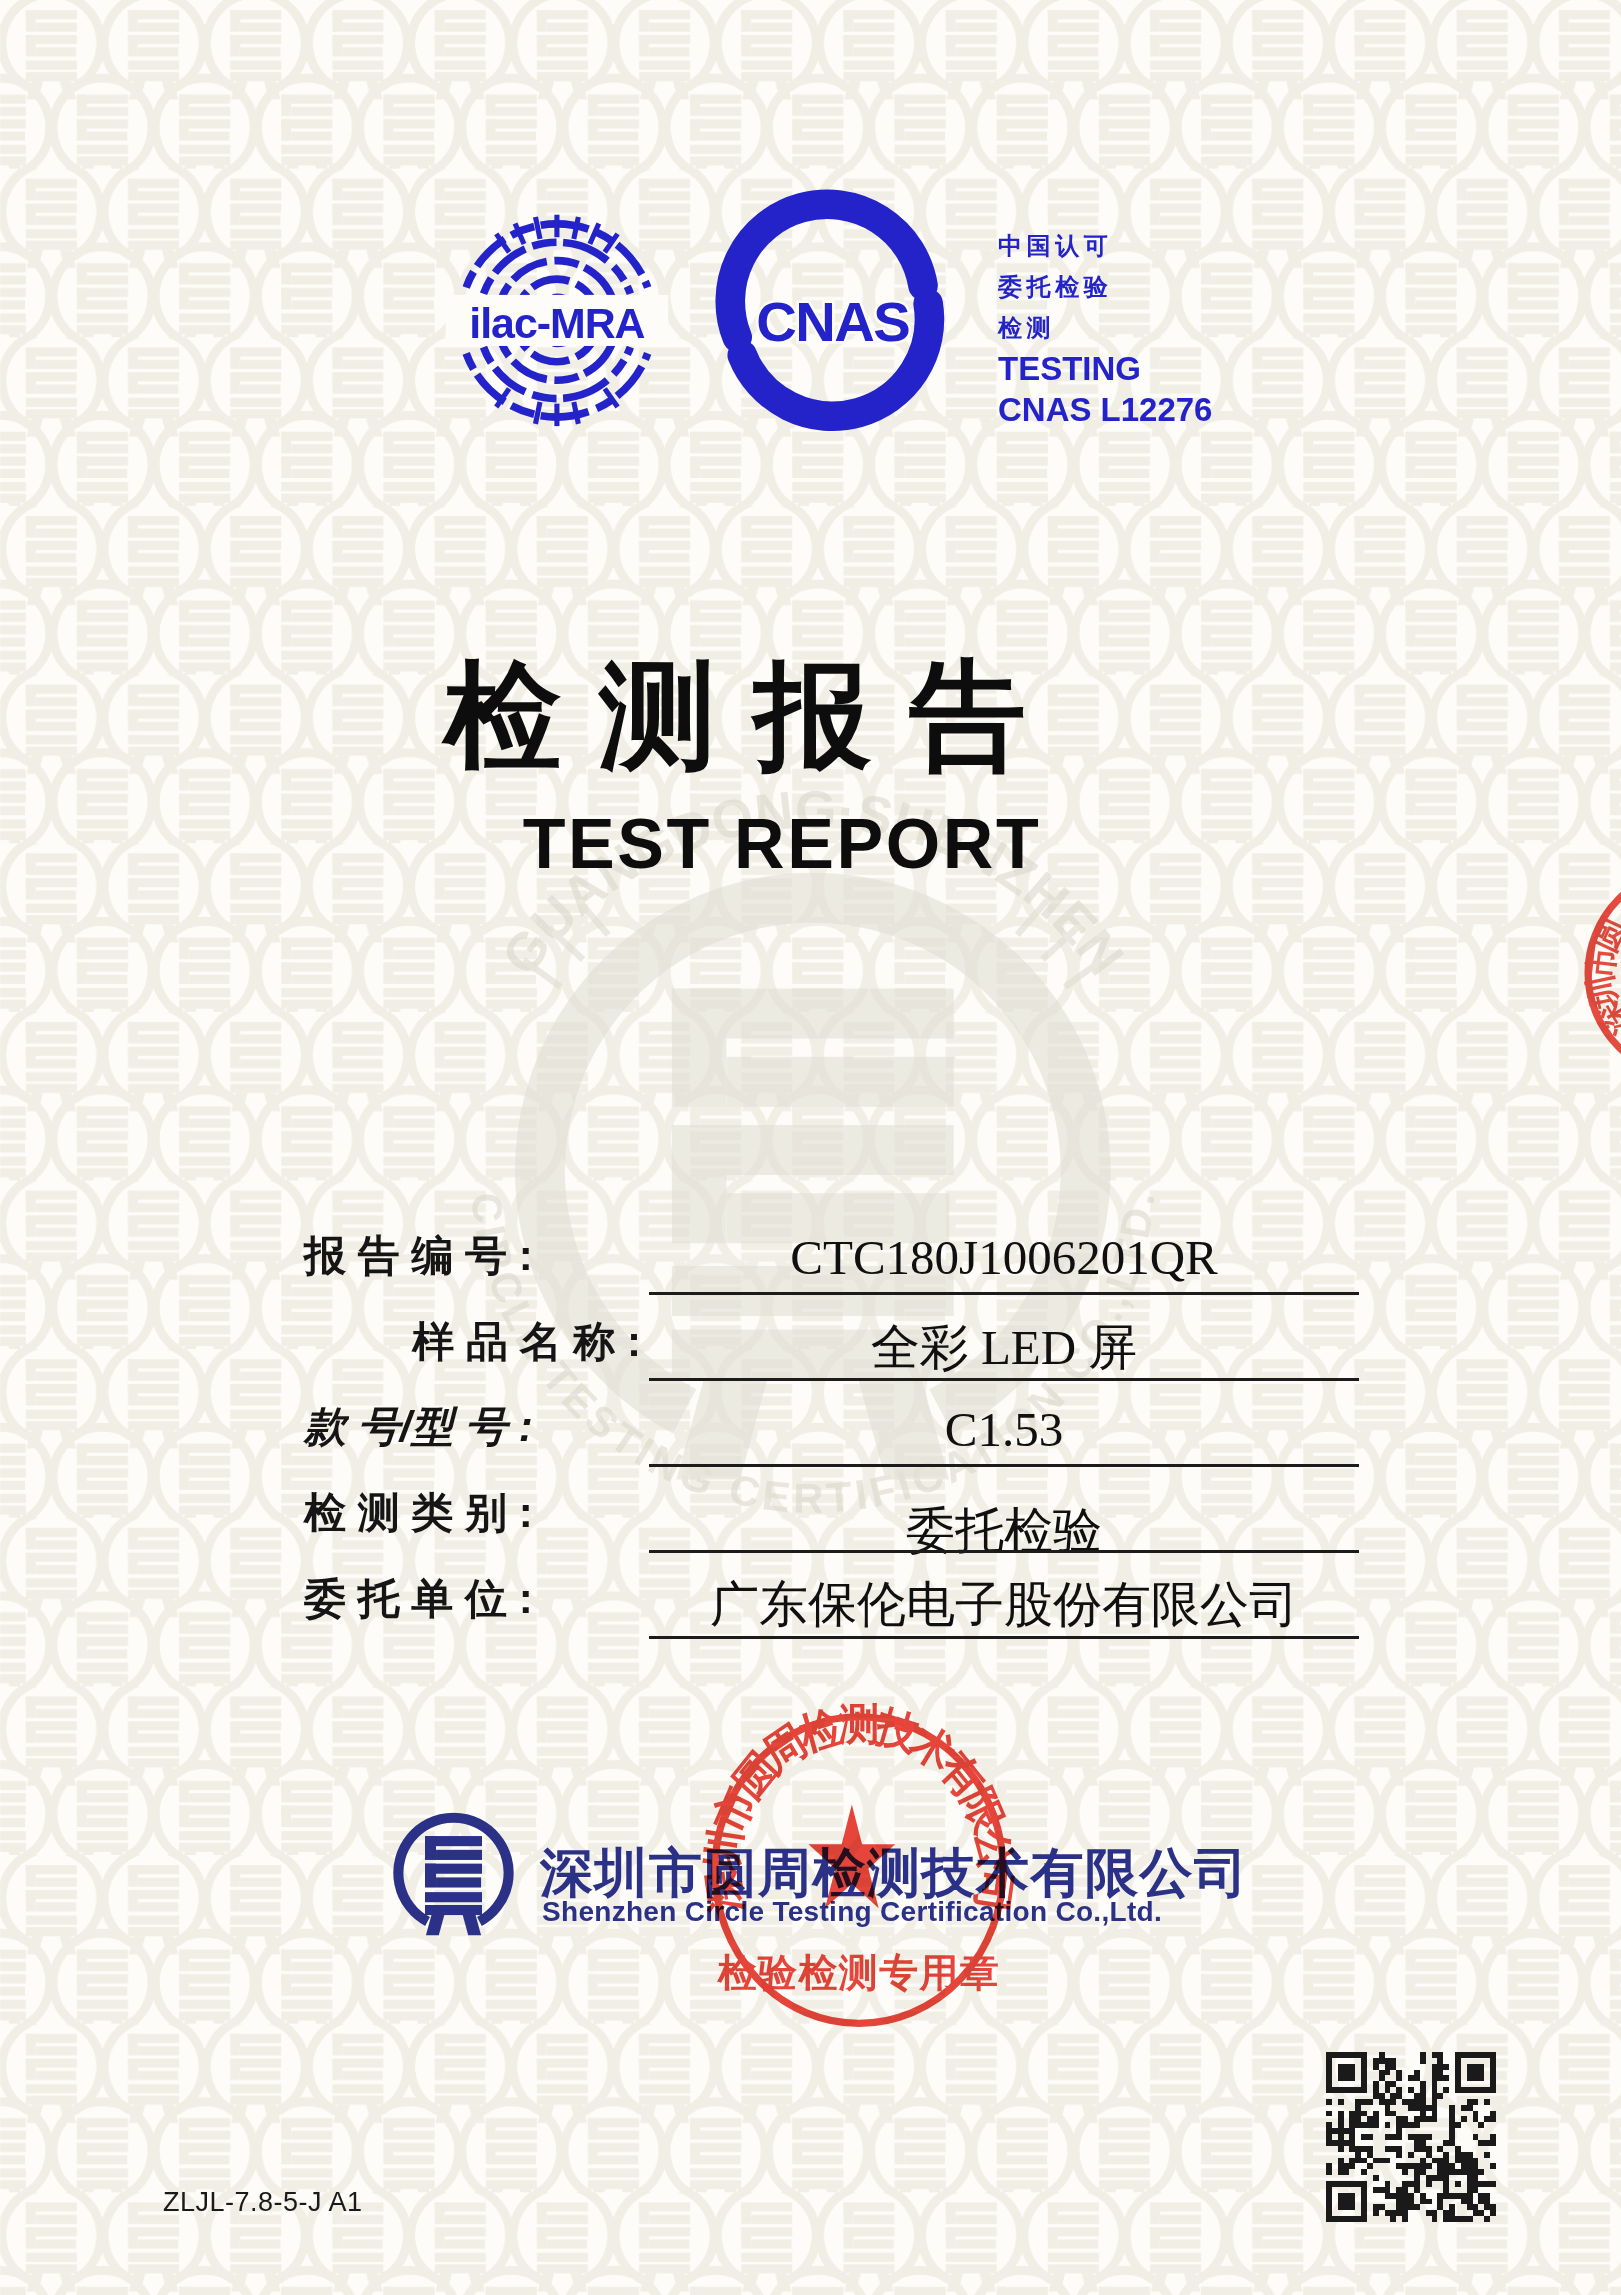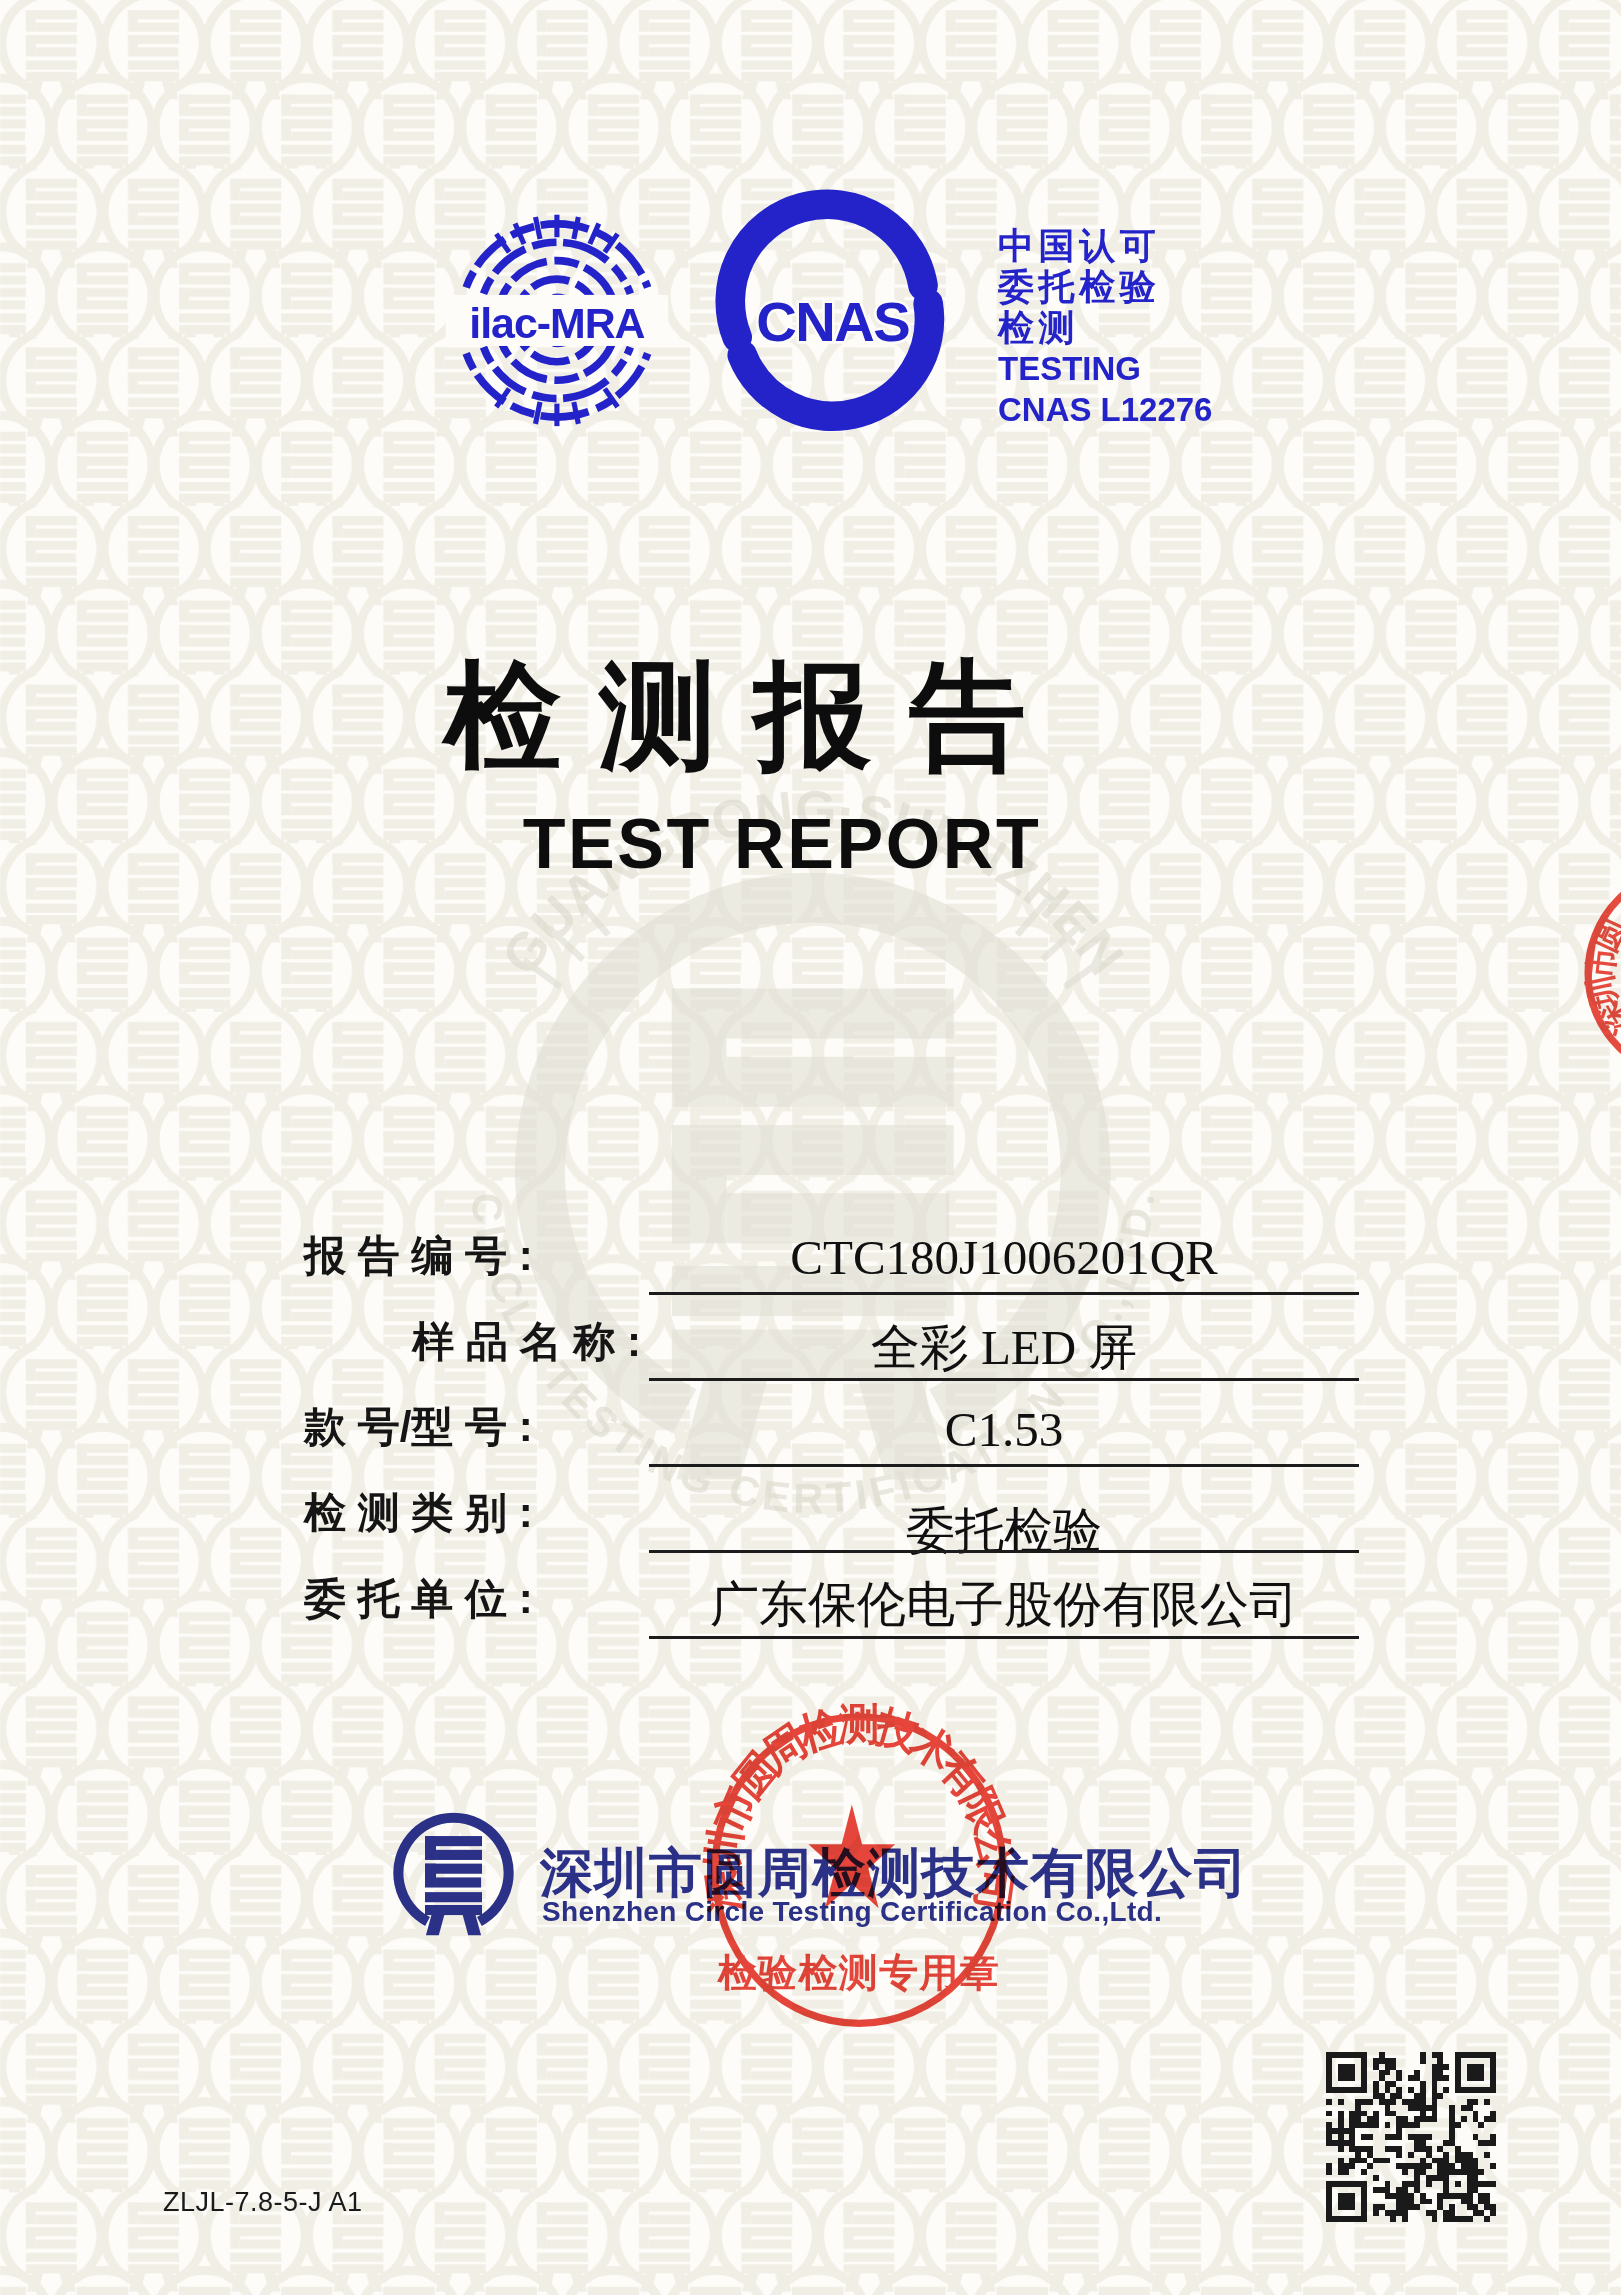--- a/index.html
+++ b/index.html
@@ -6,21 +6,21 @@
   body{
     width:1622px;height:2295px;position:relative;overflow:hidden;
     background:#fdfcf8;
     font-family:"Liberation Sans", sans-serif;
     color:#121212;
   }
   .abs{position:absolute;}
   svg{display:block;overflow:visible;}
   
   #acc-block{left:998px;top:225px;width:215px;}
-  .acc-line{font-weight:bold;color:#2323c9;font-size:36px;line-height:41px;letter-spacing:4.6px;white-space:nowrap;}
+  .acc-line{font-weight:bold;color:#2323c9;font-size:24px;line-height:41px;letter-spacing:4.6px;white-space:nowrap;}
   .acc-line.latin{letter-spacing:0px;font-size:34px;transform-origin:left center;transform:scaleX(.97);}
   
   #title-zh{left:0;top:638px;width:1470px;text-align:center;font-size:117px;font-weight:bold;
     letter-spacing:38px;text-indent:38px;white-space:nowrap;color:#0d0d0d;}
   #title-en{left:0;top:804px;width:1564px;text-align:center;font-size:70px;font-weight:bold;
     letter-spacing:2.6px;color:#0d0d0d;}
   
   .field-label{left:304px;width:337px;font-size:42px;font-weight:bold;white-space:nowrap;color:#151515;}
   .field-value{left:649px;width:710px;text-align:center;
     font-family:"Liberation Serif", serif;font-size:49px;white-space:nowrap;color:#101010;}
@@ -139,21 +139,21 @@
 
 <div>
   <div class="abs field-label" style="top:1228px;">报 告 编 号 :</div>
   <div class="abs field-value" style="top:1229px;">CTC180J1006201QR</div>
   <div class="abs field-rule" style="top:1292px;"></div>
 
   <div class="abs field-label" style="top:1314px;text-align:right;">样 品 名 称 :</div>
   <div class="abs field-value" style="top:1315px;">全彩 LED 屏</div>
   <div class="abs field-rule" style="top:1378px;"></div>
 
-  <div class="abs field-label" style="top:1399px;">款 号/型 号 :</div>
+  <div class="abs field-label" style="top:1399px;font-style:italic;">款 号/型 号 :</div>
   <div class="abs field-value" style="top:1401px;">C1.53</div>
   <div class="abs field-rule" style="top:1464px;"></div>
 
   <div class="abs field-label" style="top:1485px;">检 测 类 别 :</div>
   <div class="abs field-value" style="top:1486px;margin-top:12px;">委托检验</div>
   <div class="abs field-rule" style="top:1550px;"></div>
 
   <div class="abs field-label" style="top:1571px;">委 托 单 位 :</div>
   <div class="abs field-value" style="top:1572px;">广东保伦电子股份有限公司</div>
   <div class="abs field-rule" style="top:1636px;"></div>

